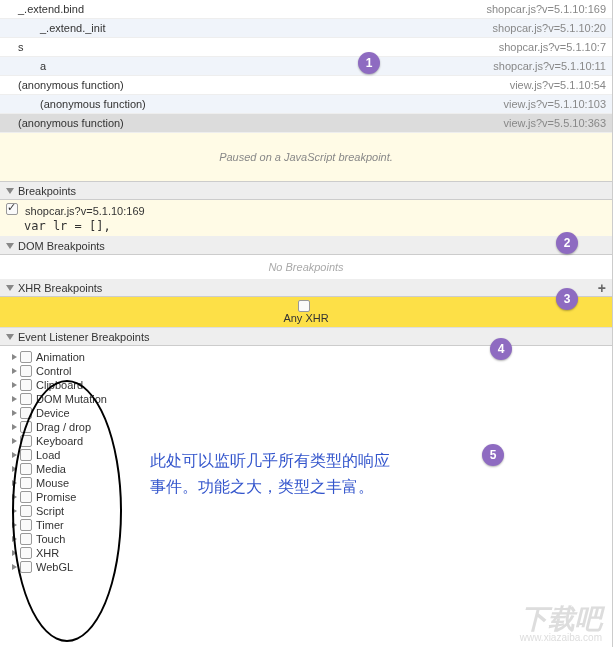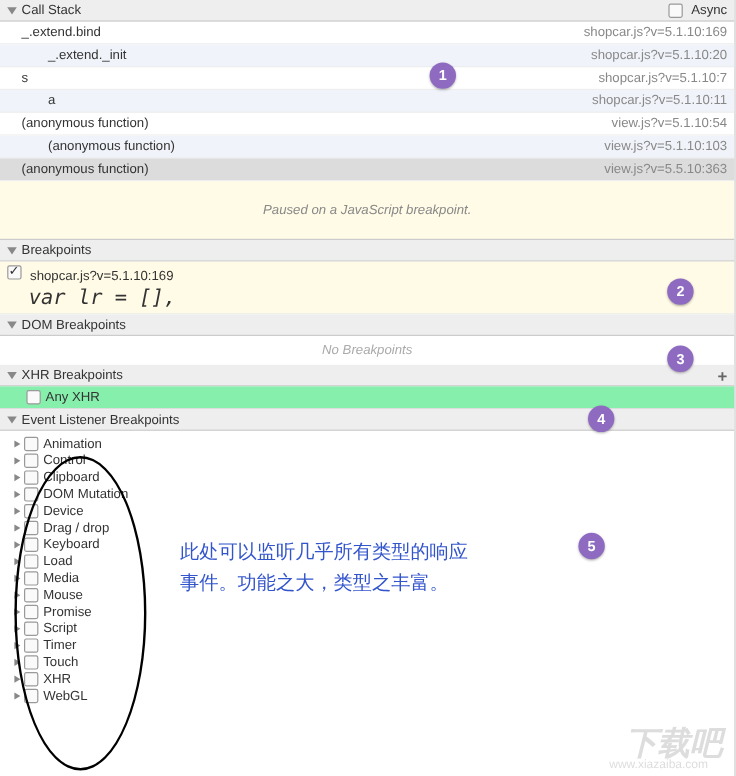--- a/index.html
+++ b/index.html
@@ -9,49 +9,41 @@
 .tri.open { border-left: 4px solid transparent; border-right: 4px solid transparent; border-top: 6px solid #888; }
 .tri.small { border-top: 3px solid transparent; border-bottom: 3px solid transparent; border-left: 5px solid #888; }
 .section-title { flex: 1; font-weight: normal; }
 .section-right { display: flex; align-items: center; gap: 3px; }
 .stack-row { display: flex; justify-content: space-between; padding: 3px 6px 3px 18px; border-bottom: 1px solid #eee; }
 .stack-row.alt { background: #f0f4fa; padding-left: 40px; }
 .stack-row.sel { background: #dcdcdc; }
 .stack-loc { color: #888; }
 .pause-banner { background: #fffbe6; text-align: center; font-style: italic; color: #888; padding: 18px; border-bottom: 1px solid #ccc; }
 .bp-row { background: #fffbe6; padding: 3px 6px; border-bottom: 1px solid #eee; }
-.bp-code { font-family: Menlo, Consolas, monospace; font-size: 17px; margin-left: 18px; margin-top: 2px; font-style: italic; }
+.bp-code { font-family: Menlo, Consolas, monospace; font-size: 12px; margin-left: 18px; margin-top: 2px; }
 .no-bp { text-align: center; color: #aaa; font-style: italic; padding: 6px; }
-.xhr-row { background: #86efac; padding: 3px 22px; display: flex; align-items: center; border-bottom: 1px solid #ddd; }
+.xhr-row { background: #fde047; padding: 3px 2px; display: flex; align-items: center; border-bottom: 1px solid #ddd; flex-direction: column; }
 .cat-list { padding: 4px 12px 4px 8px; position: relative; }
 .cat-item { display: flex; align-items: center; padding: 1px 0 1px 4px; }
 .cat-item .tri.small { margin-right: 3px; }
 .checkbox { width: 12px; height: 12px; border: 1px solid #999; border-radius: 2px; background: #fafafa; display: inline-block; margin-right: 4px; position: relative; }
 .checkbox.checked::after { content: "✓"; position: absolute; top: -3px; left: 0; font-size: 11px; color: #333; }
 .plus { font-size: 14px; color: #666; font-weight: bold; }
 .badge { position: absolute; width: 22px; height: 22px; border-radius: 50%; background: #8e6bc1; color: #fff; display: flex; align-items: center; justify-content: center; font-size: 12px; font-weight: bold; box-shadow: 0 1px 2px rgba(0,0,0,0.3); }
 .annotation { position: absolute; color: #3355cc; font-size: 16px; font-family: SimSun, serif; line-height: 1.6; left: 150px; top: 448px; width: 250px; }
 .watermark { position: absolute; right: 10px; bottom: 10px; font-size: 27px; color: #ddd; font-weight: bold; font-style: italic; }
-.watermark-sub { position: absolute; right: 22px; bottom: 4px; font-size: 10px; color: #ddd; }
+.watermark-sub { position: absolute; right: 10px; bottom: 4px; font-size: 10px; color: #ddd; }
 .oval { position: absolute; border: 2px solid #000; border-radius: 50%; left: 12px; top: 380px; width: 110px; height: 262px; pointer-events: none; }
 .container { position: relative; height: 647px; border-right: 1px solid #ccc; background: #fff; overflow: hidden; }
 </style>
 </head>
 <body>
 
 <div class="container">
 
-  <div class="section-header">
-    <span class="tri open"></span>
-    <span class="section-title">Call Stack</span>
-    <span class="section-right">
-      <span class="checkbox"></span>
-      <span>Async</span>
-    </span>
-  </div>
   <div id="stack-frames">
       <div class="stack-row">
         <span>_.extend.bind</span>
         <span class="stack-loc">shopcar.js?v=5.1.10:169</span>
       </div>
       <div class="stack-row alt">
         <span>_.extend._init</span>
         <span class="stack-loc">shopcar.js?v=5.1.10:20</span>
       </div>
       <div class="stack-row">

